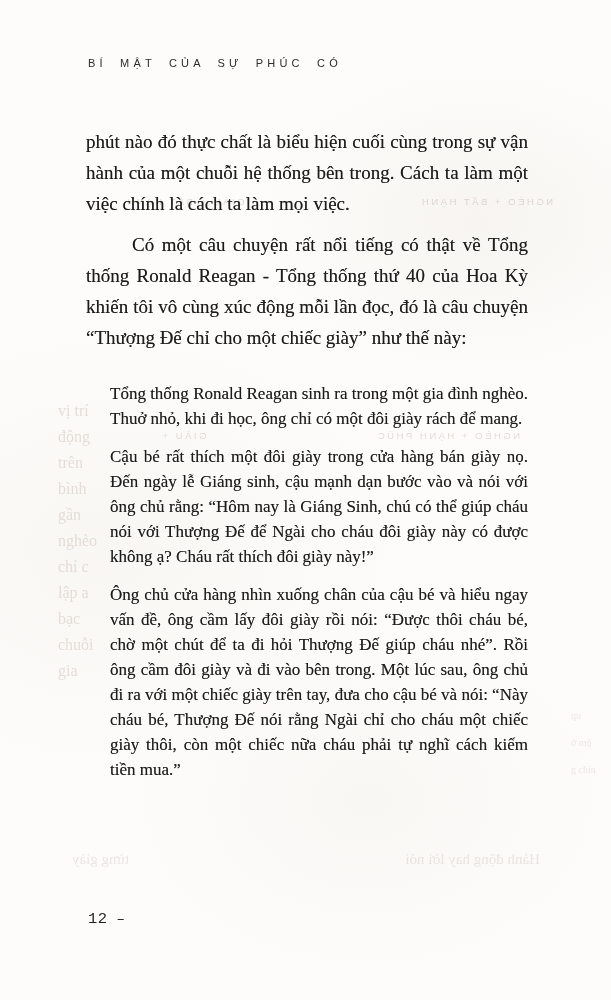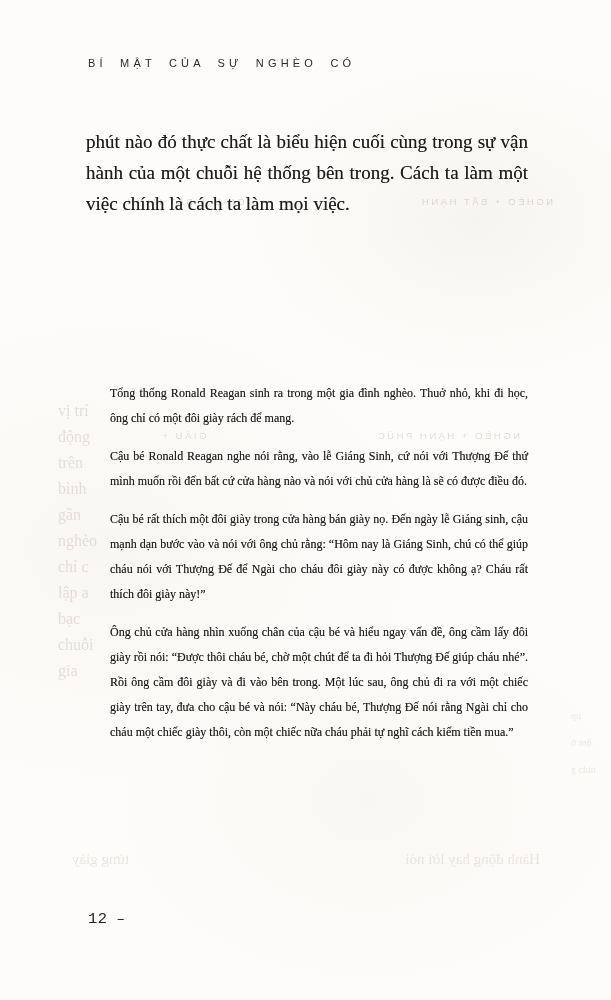--- a/index.html
+++ b/index.html
@@ -31,21 +31,21 @@
   .para{
     margin:0;font-size:19px;line-height:31px;text-align:justify;
     text-shadow:0 0 0.4px rgba(20,20,20,0.55);
   }
   .para.indented{ text-indent:46px; margin-top:10px; }
   
   .quote-col{
     position:absolute;left:110px;top:381px;width:418px;z-index:2;
   }
   .quote{
-    margin:0 0 13px 0;font-size:12px;line-height:25px;text-align:justify;
+    margin:0 0 13px 0;font-size:17px;line-height:25px;text-align:justify;
     text-shadow:0 0 0.4px rgba(20,20,20,0.5);
   }
   .quote:last-child{margin-bottom:16px;}
   
   .folio{
     position:absolute;left:88px;top:910px;z-index:2;
     font-family:Liberation Mono, monospace;
     font-size:15.5px;color:#1e1e1e;letter-spacing:0.5px;
   }
   .folio .dash{margin-left:9px;font-size:14px;color:#2a2a2a;}
@@ -100,29 +100,29 @@
     <div>bạc</div>
     <div>chuỗi</div>
     <div>gia</div>
   </div>
   <div class="margin-frags right">
     <div>qu</div>
     <div>ở mộ</div>
     <div>g chín</div>
   </div>
 
-  <div class="running-header">BÍ MẬT CỦA SỰ NGHÈO CÓ</div>
+  <div class="running-header">BÍ MẬT CỦA SỰ PHÚC CÓ</div>
 
   <div class="text-col">
     <p class="para">phút nào đó thực chất là biểu hiện cuối cùng trong sự vận hành của một chuỗi hệ thống bên trong. Cách ta làm một việc chính là cách ta làm mọi việc.</p>
+    <p class="para indented">Có một câu chuyện rất nổi tiếng có thật về Tổng thống Ronald Reagan - Tổng thống thứ 40 của Hoa Kỳ khiến tôi vô cùng xúc động mỗi lần đọc, đó là câu chuyện “Thượng Đế chỉ cho một chiếc giày” như thế này:</p>
   </div>
 
   <div class="quote-col">
     <p class="quote">Tổng thống Ronald Reagan sinh ra trong một gia đình nghèo. Thuở nhỏ, khi đi học, ông chỉ có một đôi giày rách để mang.</p>
-    <p class="quote">Cậu bé Ronald Reagan nghe nói rằng, vào lễ Giáng Sinh, cứ nói với Thượng Đế thứ mình muốn rồi đến bất cứ cửa hàng nào và nói với chủ cửa hàng là sẽ có được điều đó.</p>
     <p class="quote">Cậu bé rất thích một đôi giày trong cửa hàng bán giày nọ. Đến ngày lễ Giáng sinh, cậu mạnh dạn bước vào và nói với ông chủ rằng: “Hôm nay là Giáng Sinh, chú có thể giúp cháu nói với Thượng Đế để Ngài cho cháu đôi giày này có được không ạ? Cháu rất thích đôi giày này!”</p>
     <p class="quote">Ông chủ cửa hàng nhìn xuống chân của cậu bé và hiểu ngay vấn đề, ông cầm lấy đôi giày rồi nói: “Được thôi cháu bé, chờ một chút để ta đi hỏi Thượng Đế giúp cháu nhé”. Rồi ông cầm đôi giày và đi vào bên trong. Một lúc sau, ông chủ đi ra với một chiếc giày trên tay, đưa cho cậu bé và nói: “Này cháu bé, Thượng Đế nói rằng Ngài chỉ cho cháu một chiếc giày thôi, còn một chiếc nữa cháu phải tự nghĩ cách kiếm tiền mua.”</p>
   </div>
 
   <div class="folio">
     <span>12</span><span class="dash">–</span>
   </div>
 
 </div>
 

